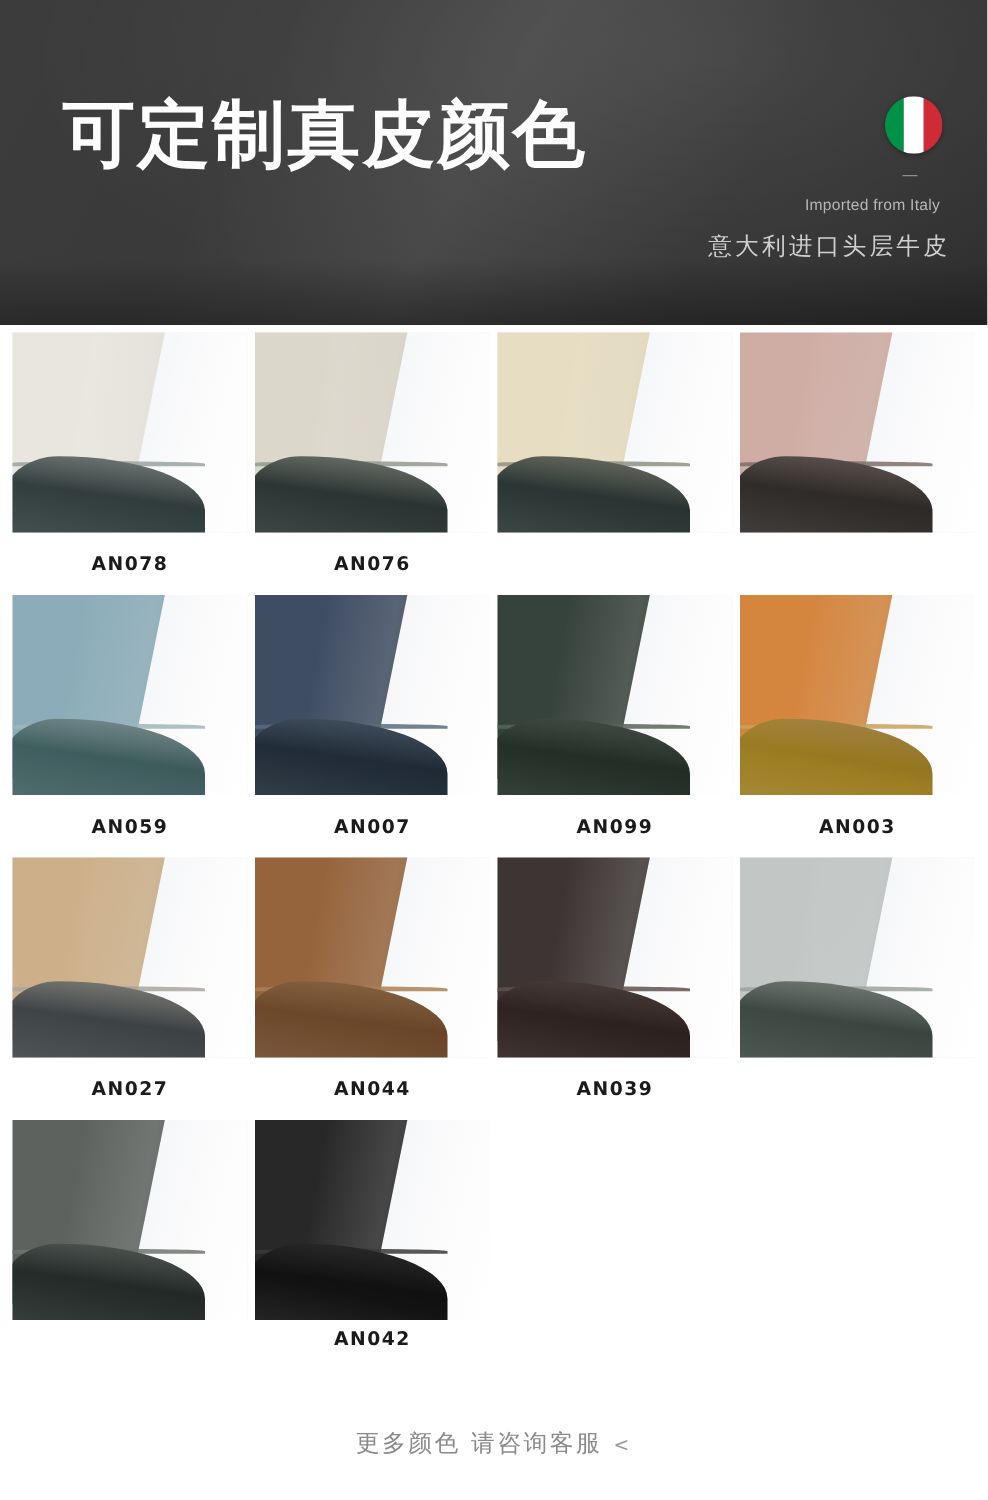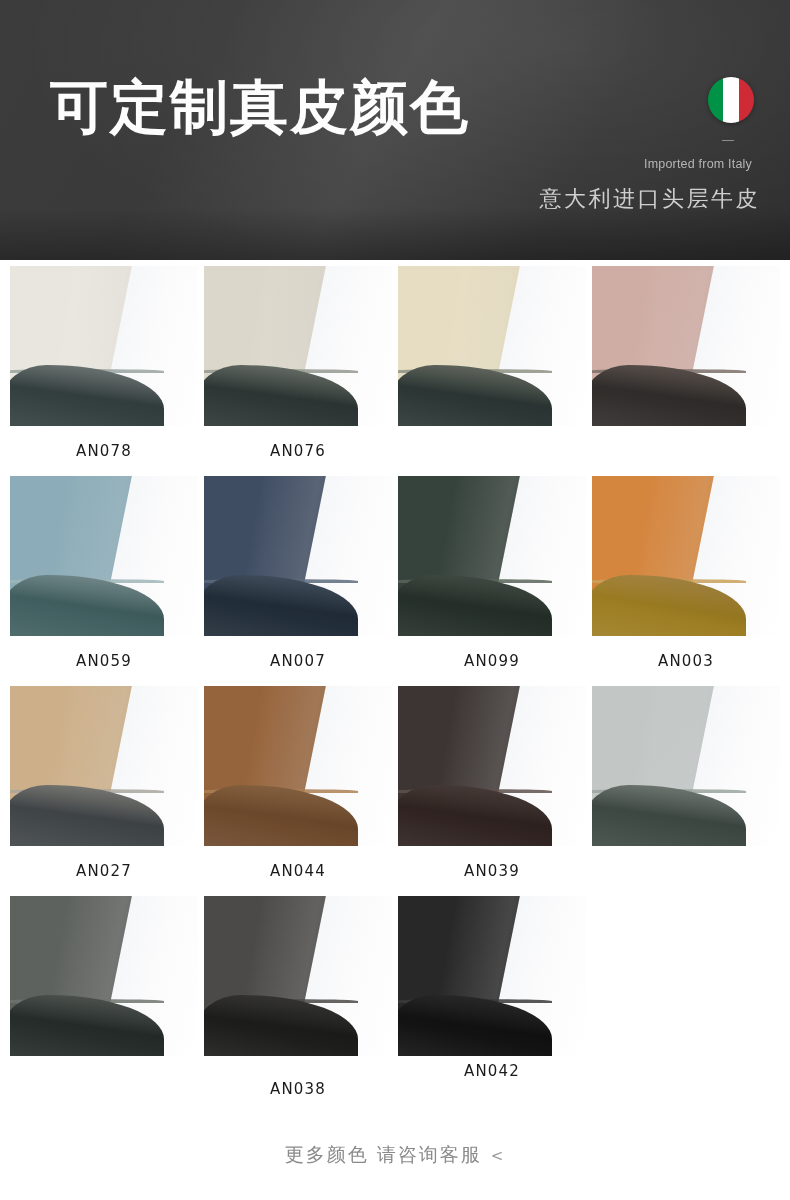--- a/index.html
+++ b/index.html
@@ -44,37 +44,37 @@
     width:12px; height:1px; background:#8d8d8d;
   }
   .hero-sub-en{
     position:absolute; right:38px; top:157px;
     font-size:12.5px; color:#b6b6b6; letter-spacing:.2px;
     white-space:nowrap;
     text-align:center;
   }
   .hero-sub-cn{
     position:absolute; right:30px; top:184px;
-    font-size:22px; color:#cfcfcf; letter-spacing:2.5px;
+    font-size:19px; color:#cfcfcf; letter-spacing:2.5px;
     font-weight:300;
     font-family:"DejaVu Sans","Liberation Sans",sans-serif;
     white-space:nowrap;
   }
 
   
   .grid{
     position:relative;
     width:790px;
     padding:6px 10px 0 10px;
     display:grid;
     grid-template-columns:repeat(4,1fr);
     column-gap:6px;
     row-gap:0px;
   }
-  .cell{ position:relative; }
+  .cell{ position:relative;font-weight:bold; }
   .swatch{
     position:relative;
     width:100%; height:160px;
     overflow:hidden;
     background:#f3f4f6;
   }
   
   .bg{
     position:absolute; inset:0;
     background:linear-gradient(104deg,#e9ecef 0%,#f2f4f6 40%,#fbfbfc 72%,#ffffff 100%);
@@ -292,30 +292,20 @@
   <div class="cell">
     <div class="swatch">
       <div class="bg"></div>
       <div class="cast"></div>
       <div class="sheet" style="background: linear-gradient(96deg, rgb(94, 98, 95) 0%, rgb(94, 98, 95) 44%, rgb(79, 84, 81) 86%, rgb(79, 84, 81) 100%);"></div>
       <div class="cutline" style="background: rgb(110, 116, 111);"></div>
       <div class="under" style="background: linear-gradient(8deg, rgb(31, 38, 36) 0%, rgb(31, 38, 36) 55%, rgb(110, 116, 111) 100%);"></div>
     </div>
   </div>
 
-  <div class="cell">
-    <div class="swatch">
-      <div class="bg"></div>
-      <div class="cast"></div>
-      <div class="sheet" style="background: linear-gradient(96deg, rgb(75, 74, 72) 0%, rgb(75, 74, 72) 44%, rgb(62, 61, 59) 86%, rgb(62, 61, 59) 100%);"></div>
-      <div class="cutline" style="background: rgb(74, 73, 71);"></div>
-      <div class="under" style="background: linear-gradient(8deg, rgb(22, 22, 21) 0%, rgb(22, 22, 21) 55%, rgb(74, 73, 71) 100%);"></div>
-    </div>
-    <div class="label low">AN038</div>
-  </div>
 
   <div class="cell">
     <div class="swatch">
       <div class="bg"></div>
       <div class="cast"></div>
       <div class="sheet" style="background: linear-gradient(96deg, rgb(40, 40, 40) 0%, rgb(40, 40, 40) 44%, rgb(31, 31, 31) 86%, rgb(31, 31, 31) 100%);"></div>
       <div class="cutline" style="background: rgb(58, 58, 58);"></div>
       <div class="under" style="background: linear-gradient(8deg, rgb(11, 11, 11) 0%, rgb(11, 11, 11) 55%, rgb(58, 58, 58) 100%);"></div>
     </div>
     <div class="label high">AN042</div>

